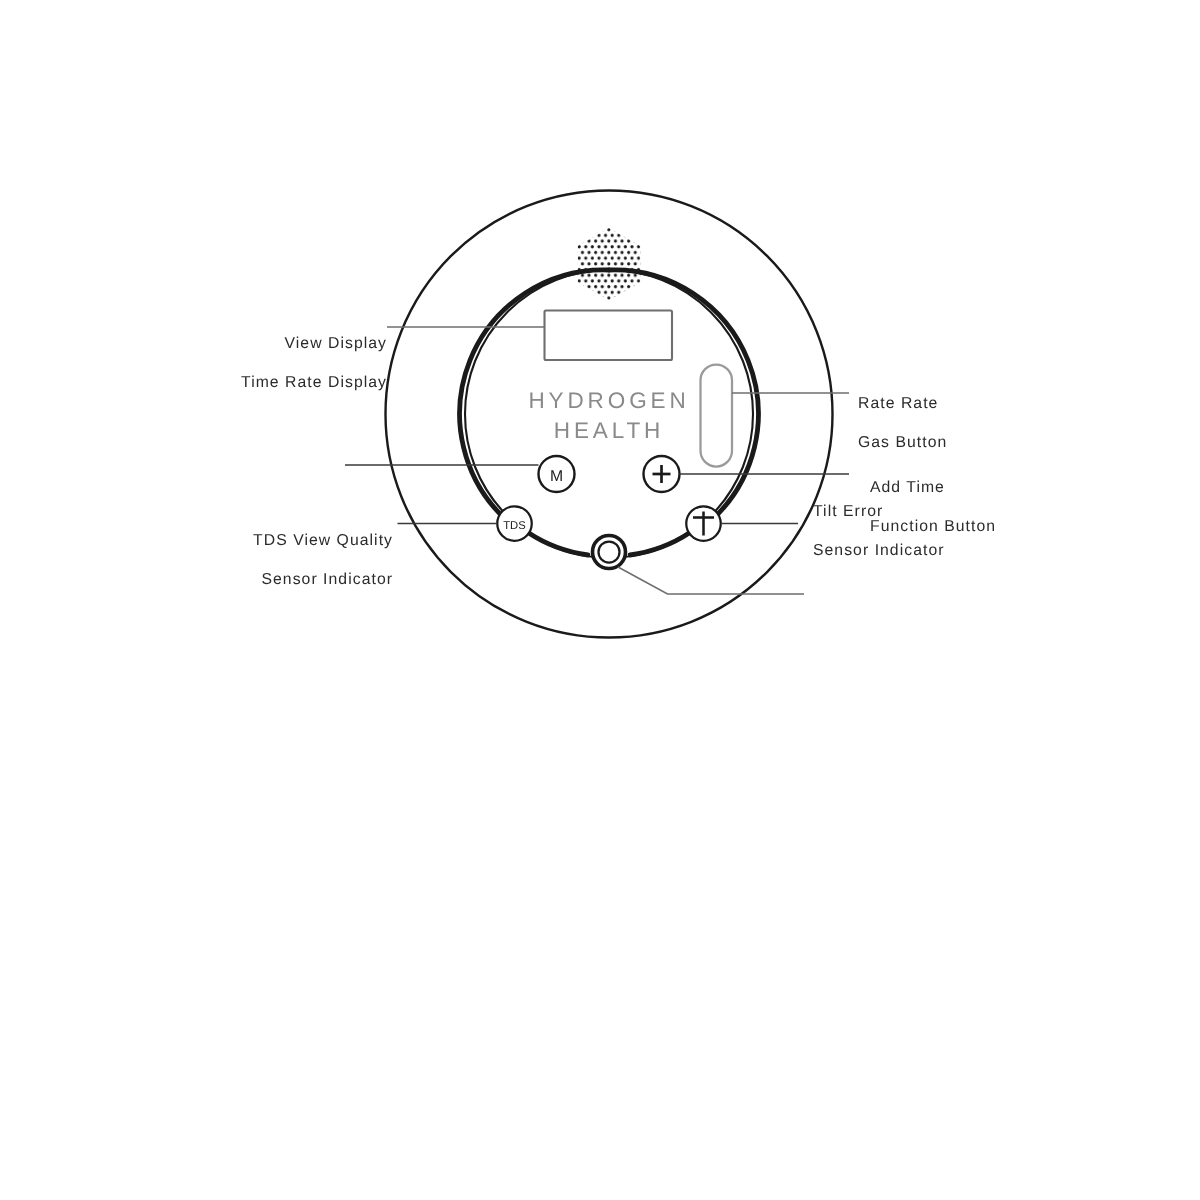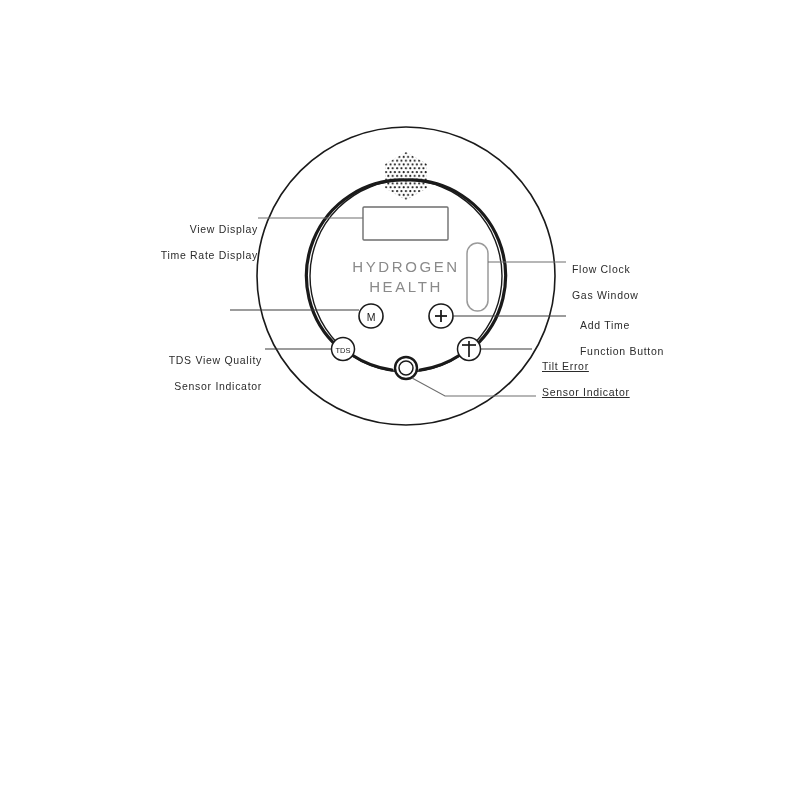--- a/index.html
+++ b/index.html
@@ -139,28 +139,28 @@
     <div>Time Rate Display</div>
   </div>
 
 
   <div class="callout-label right-align" style="left:140px; top:341px; width:122px;">
     <div>TDS View Quality</div>
     <div>Sensor Indicator</div>
   </div>
 
   <div class="callout-label left-align" style="left:572px; top:250px; width:130px;">
-    <div>Flow Clock</div>
-    <div>Gas Window</div>
+    <div>Rate Rate</div>
+    <div>Gas Button</div>
   </div>
 
   <div class="callout-label left-align" style="left:560px; top:306px; width:130px;margin-left:20px;">
     <div>Add Time</div>
     <div>Function Button</div>
   </div>
 
-  <div class="callout-label left-align" style="left:542px; top:347px; width:130px;text-decoration:underline;">
+  <div class="callout-label left-align" style="left:542px; top:322px; width:130px;">
     <div>Tilt Error</div>
     <div>Sensor Indicator</div>
   </div>
 
 
 </div>
 
 </body></html>

